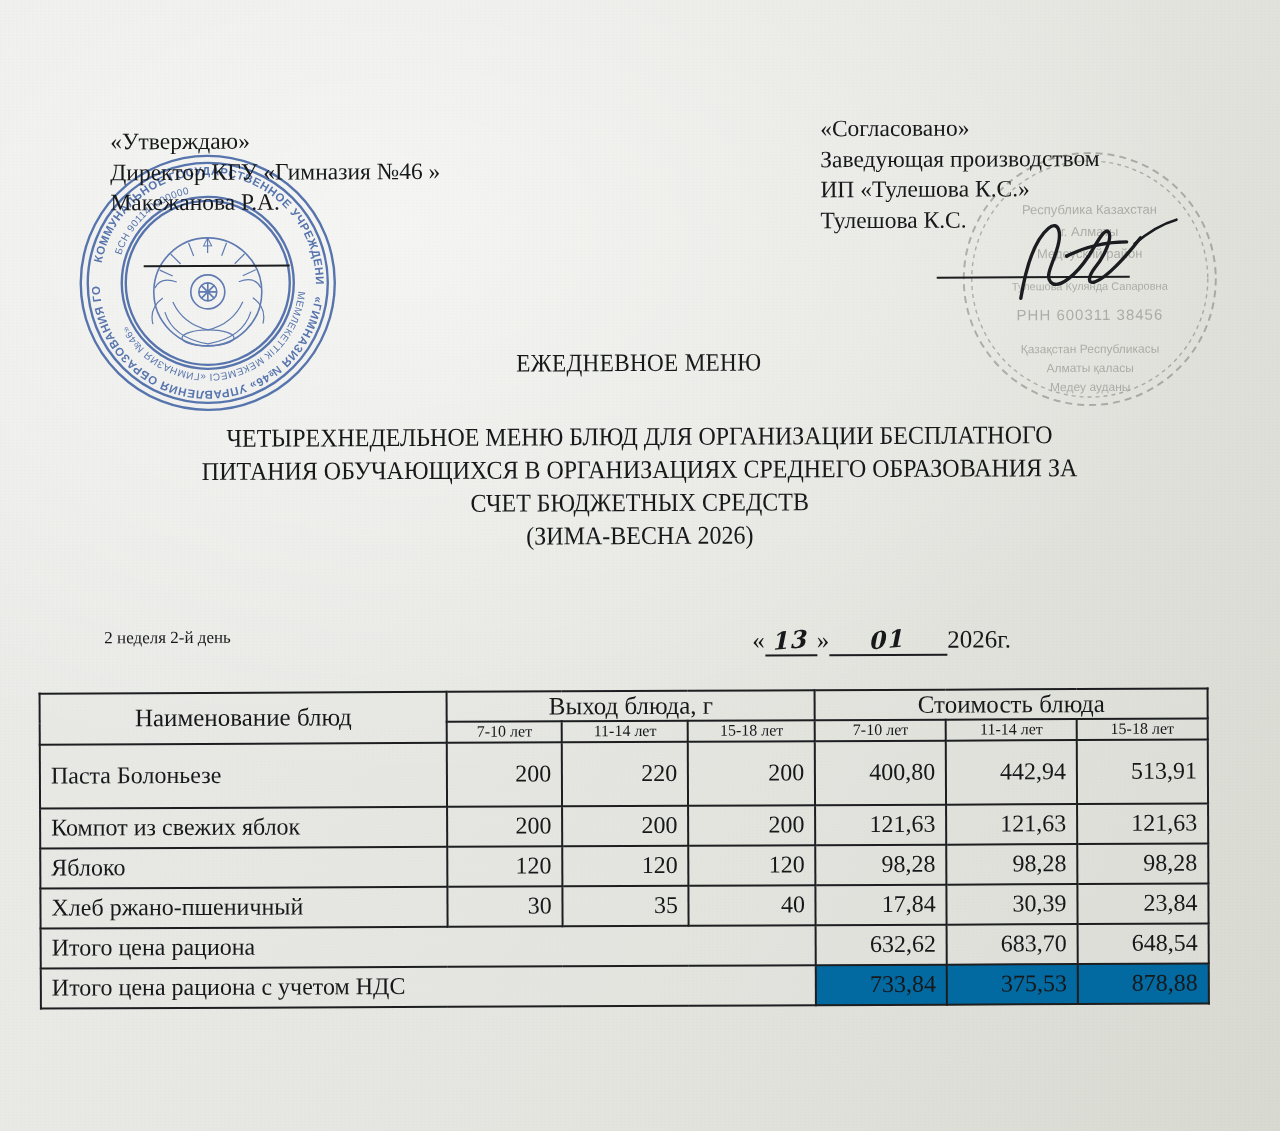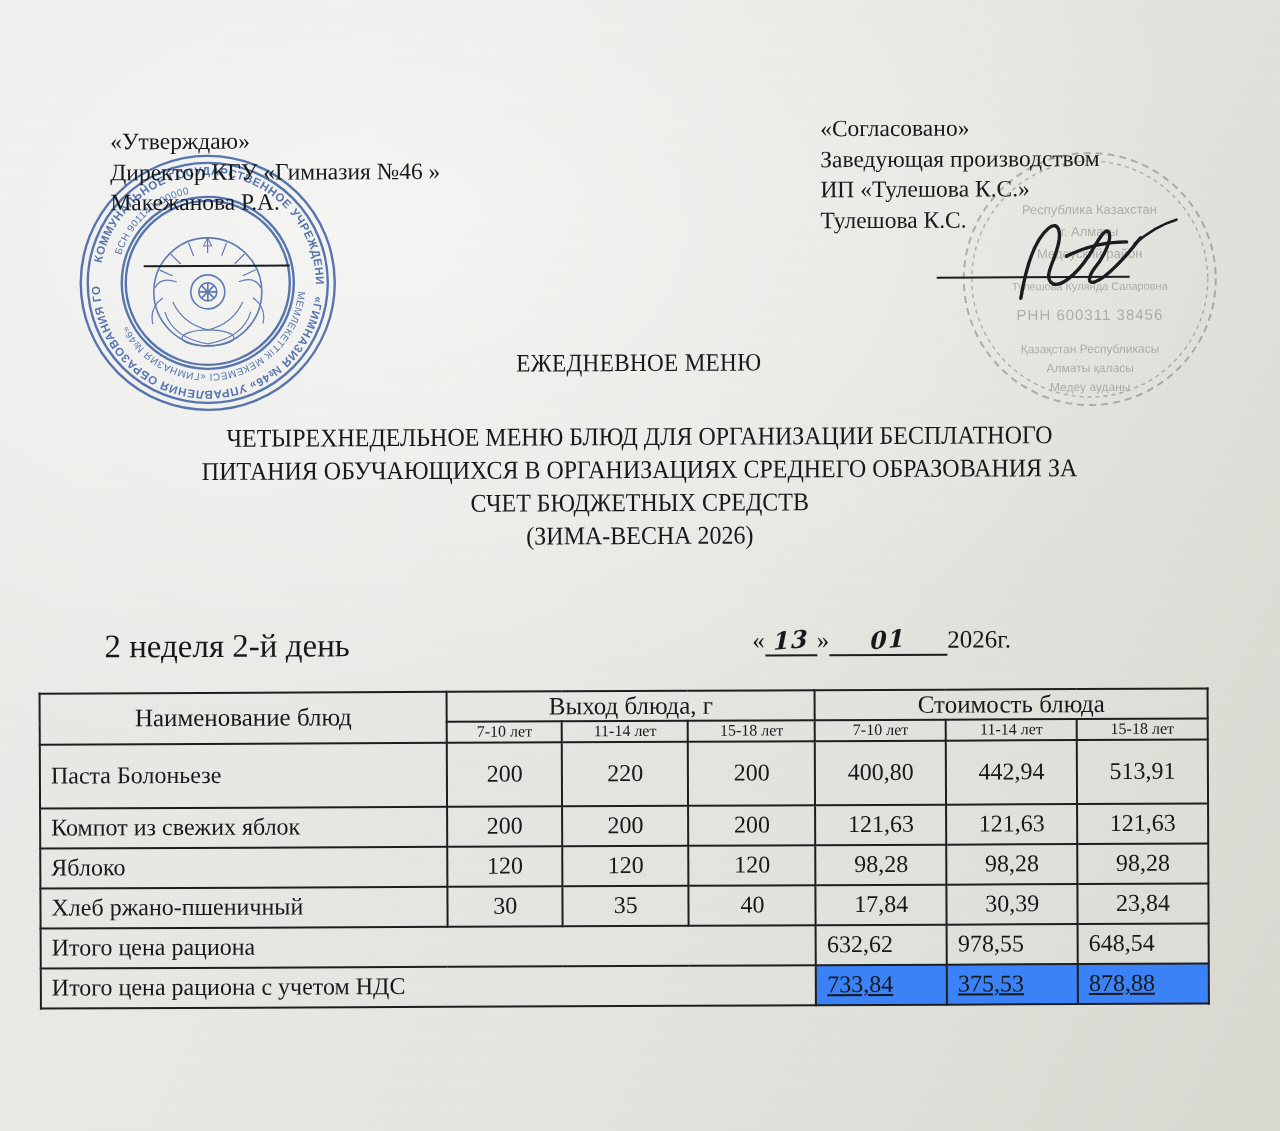--- a/index.html
+++ b/index.html
@@ -35,21 +35,21 @@
   .sig-left{left:145px;top:263px;width:146px;}
   .sig-right{left:938px;top:278px;width:193px;}
 
   
   .t-daily{position:absolute;left:0;right:0;top:349px;text-align:center;font-size:25px;letter-spacing:.3px;}
   .t-daily span{display:inline-block;transform:scaleX(.93);}
   .t-main{position:absolute;left:90px;width:1100px;top:420px;text-align:center;font-size:25.5px;line-height:1.30;}
   .t-main div{transform:scaleX(.94);}
 
   
-  .dayrow{position:absolute;left:104px;top:626px;font-size:33px;}
+  .dayrow{position:absolute;left:104px;top:626px;font-size:17px;}
   .daterow{position:absolute;left:752px;top:626px;font-size:25px;white-space:nowrap;}
   .hw{
     font-family:"DejaVu Serif", serif;
     font-style:italic;font-weight:600;
     display:inline-block;
     transform:rotate(-5deg) skewX(-6deg);
     font-size:24px;
     letter-spacing:1px;
   }
   .ul{display:inline-block;border-bottom:2px solid #1b1d1f;text-align:center;vertical-align:baseline;}
@@ -66,27 +66,27 @@
   table.menu td,table.menu th{
     border:2px solid #1c1e20;
     padding:0 10px;
     font-weight:normal;
     vertical-align:middle;
     background:rgba(228,229,224,.25);
   }
   th.grp{text-align:center;font-weight:bold;font-size:25px;padding:8px 10px;}
   td.sub,th.sub{text-align:center;font-size:16px;line-height:1.18;padding:6px 4px;}
   td.name{text-align:left;padding-left:14px;}
-  td.num{text-align:center;}
+  td.num{text-align:right;}
   tr.r-tall td{height:62px;}
   tr.r-std td{height:38px;}
   tr.r-tot td{height:38px;}
   td.tot-label{text-align:left;padding-left:14px;}
-  td.tot-val{text-align:left;font-weight:bold;background:#b2b3ac;margin-top:28px;}
-  tr.r-tot2 td.tot-val{background:#3b82f6;text-decoration:underline;}
+  td.tot-val{text-align:right;font-weight:bold;background:#b2b3ac;margin-top:28px;}
+  tr.r-tot2 td.tot-val{background:#0369a1;}
 
   
   .stamp-blue{
     position:absolute;left:78px;top:150px;width:262px;height:262px;
     pointer-events:none;opacity:.92;
   }
   .stamp-grey{
     position:absolute;left:955px;top:150px;width:272px;height:262px;
     pointer-events:none;opacity:.42;
   }
@@ -249,21 +249,21 @@
         <td class="num">30</td>
         <td class="num">35</td>
         <td class="num">40</td>
         <td class="num">17,84</td>
         <td class="num">30,39</td>
         <td class="num">23,84</td>
       </tr>
       <tr class="r-tot r-tot1">
         <td class="tot-label" colspan="4">Итого цена рациона</td>
         <td class="tot-val">632,62</td>
-        <td class="tot-val">978,55</td>
+        <td class="tot-val">683,70</td>
         <td class="tot-val">648,54</td>
       </tr>
       <tr class="r-tot r-tot2">
         <td class="tot-label" colspan="4">Итого цена рациона с учетом НДС</td>
         <td class="tot-val">733,84</td>
         <td class="tot-val">375,53</td>
         <td class="tot-val">878,88</td>
       </tr>
     </tbody>
   </table>

